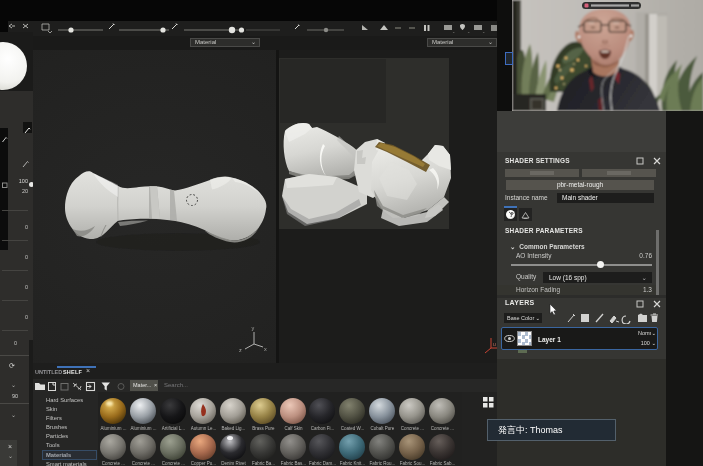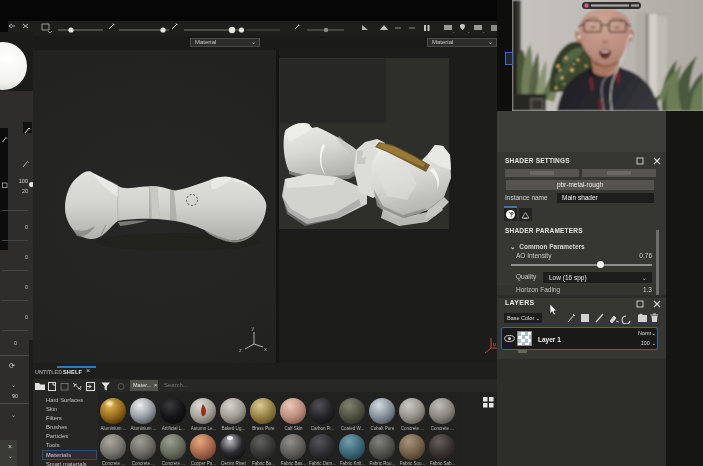--- a/index.html
+++ b/index.html
@@ -516,14 +516,15 @@
       background:conic-gradient(#fff 0 25%, #aebdd0 0 50%, #fff 0 75%, #aebdd0 0) 0 0/7px 7px;"></div>
   <div class="abs" style="left:538px;top:336px;font-size:6.5px;font-weight:bold;color:#f0f0ee;">Layer 1</div>
   <div class="abs" style="left:630px;top:330px;width:26px;text-align:right;font-size:5.5px;color:#d8d8d6;">Norm⌄</div>
   <div class="abs" style="left:630px;top:340px;width:26px;text-align:right;font-size:5.5px;color:#d8d8d6;">100 ⌄</div>
   <div class="abs" style="left:518px;top:350px;width:9px;height:3px;background:#5d6b52;"></div>
 
   <div class="abs" style="left:505px;top:52px;width:8px;height:13px;background:#20262c;border:1px solid #3e6cc0;"></div>
   <div class="abs" style="left:497px;top:359px;width:169px;height:107px;background:#2d2d29;"></div>
   <div class="abs" style="left:666px;top:111px;width:37px;height:355px;background:#151514;"></div>
 
+  <div class="abs" style="left:487px;top:419px;width:129px;height:22px;background:#222b34;border:1px solid #53606b;color:#fff;font-size:9px;line-height:20px;padding-left:10px;">発言中: Thomas</div>
 
 </div>
 
 </body></html>

